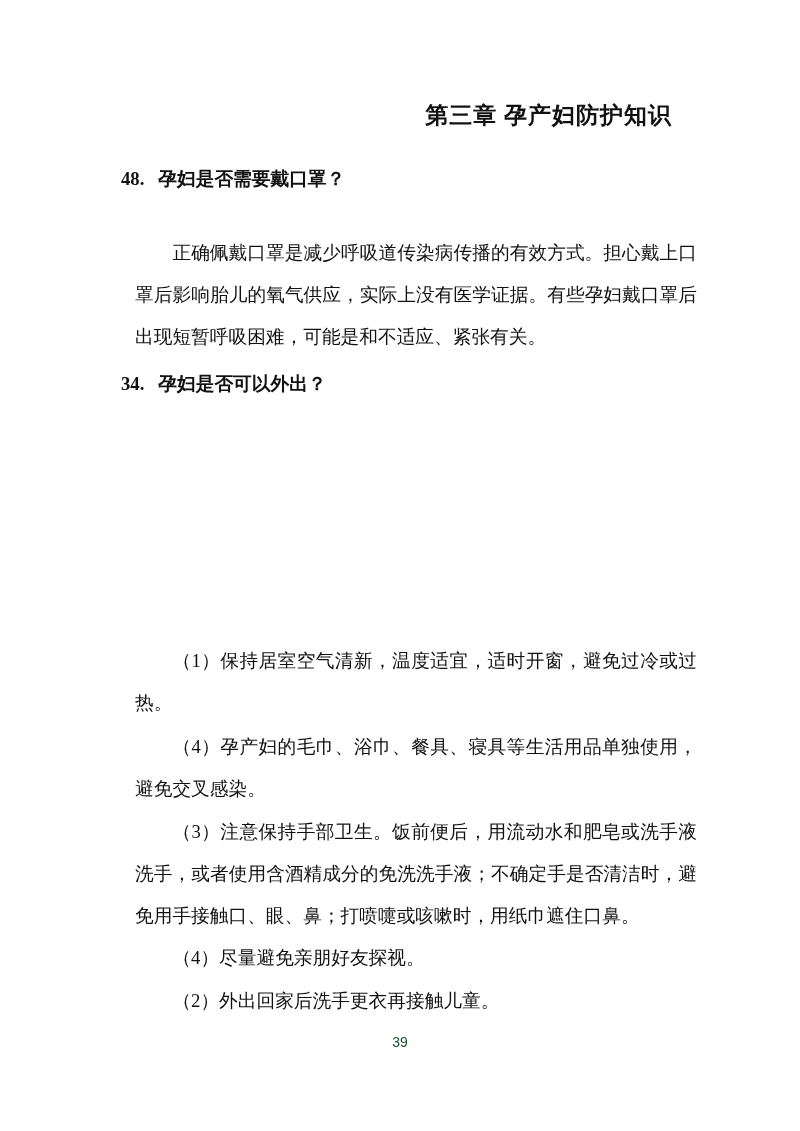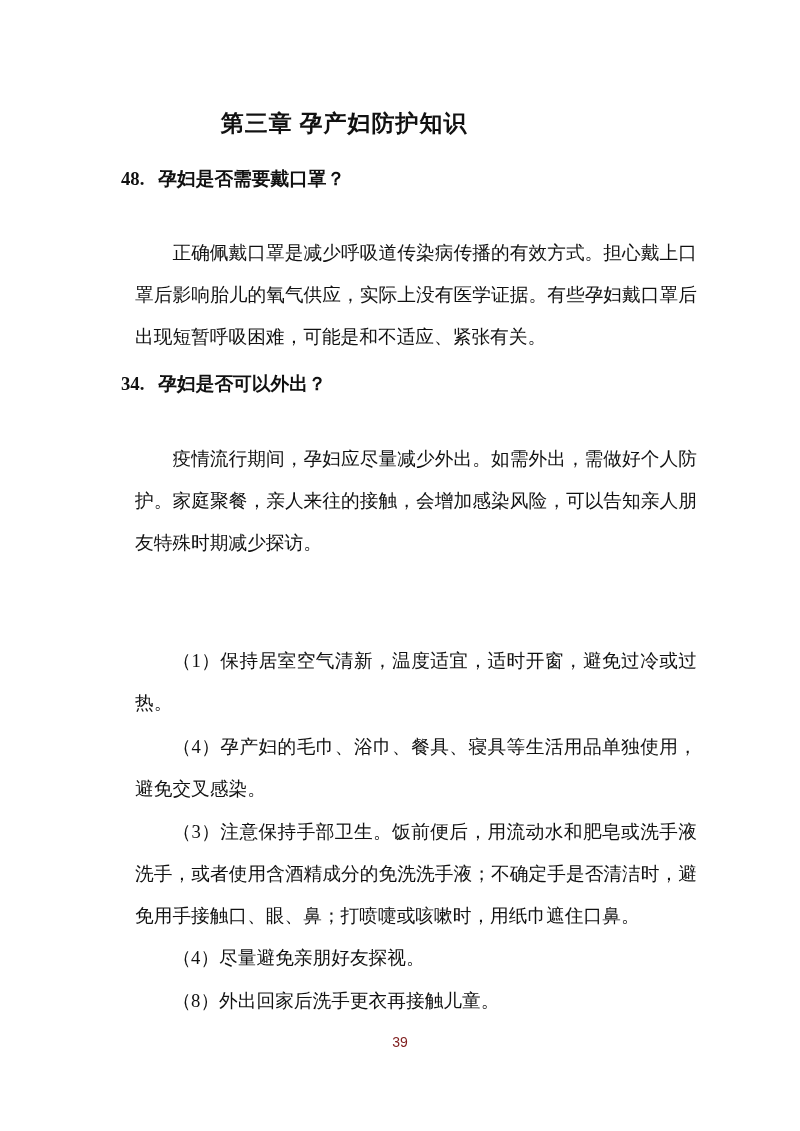--- a/index.html
+++ b/index.html
@@ -15,22 +15,22 @@
     background: #ffffff;
     color: #111111;
     font-family: "Liberation Serif", "DejaVu Serif", serif;
     overflow: hidden;
   }
   .doc-title {
     position: absolute;
     left: 0;
     width: 672px;
     top: 100px;
-    margin: 8px;
-    text-align: center;
+    margin: 0;
+    text-align: right;
     font-size: 23px;
     font-weight: bold;
     line-height: 32px;
     letter-spacing: 1px;
   }
   .heading {
     position: absolute;
     left: 121px;
     width: 562px;
     font-size: 18.7px;
@@ -53,41 +53,40 @@
   }
   .page-number {
     position: absolute;
     left: 0;
     width: 800px;
     top: 1033px;
     text-align: center;
     font-size: 14px;
     line-height: 18px;
     font-family: "Liberation Sans", "DejaVu Sans", sans-serif;
-    color: #7f1d1d;
+    color: #14532d;
   }
 </style>
 </head>
 <body>
 
 <div class="page">
 
   <h1 class="doc-title">第三章 孕产妇防护知识</h1>
 
   <div class="heading" style="top:158px">
     <span class="q-num">48.</span><span>孕妇是否需要戴口罩？</span>
   </div>
   <p class="body-para" style="top:218px">正确佩戴口罩是减少呼吸道传染病传播的有效方式。担心戴上口罩后影响胎儿的氧气供应，实际上没有医学证据。有些孕妇戴口罩后出现短暂呼吸困难，可能是和不适应、紧张有关。</p>
 
   <div class="heading" style="top:363px">
     <span class="q-num">34.</span><span>孕妇是否可以外出？</span>
   </div>
-  <p class="body-para" style="top:424px">疫情流行期间，孕妇应尽量减少外出。如需外出，需做好个人防护。家庭聚餐，亲人来往的接触，会增加感染风险，可以告知亲人朋友特殊时期减少探访。</p>
 
   <p class="body-para" style="top:626px">（1）保持居室空气清新，温度适宜，适时开窗，避免过冷或过热。</p>
   <p class="body-para" style="top:712px">（4）孕产妇的毛巾、浴巾、餐具、寝具等生活用品单独使用，避免交叉感染。</p>
   <p class="body-para" style="top:797px">（3）注意保持手部卫生。饭前便后，用流动水和肥皂或洗手液洗手，或者使用含酒精成分的免洗洗手液；不确定手是否清洁时，避免用手接触口、眼、鼻；打喷嚏或咳嗽时，用纸巾遮住口鼻。</p>
   <p class="body-para" style="top:923px">（4）尽量避免亲朋好友探视。</p>
-  <p class="body-para" style="top:966px">（8）外出回家后洗手更衣再接触儿童。</p>
+  <p class="body-para" style="top:966px">（2）外出回家后洗手更衣再接触儿童。</p>
 
   <div class="page-number">39</div>
 
 </div>
 
 </body></html>

